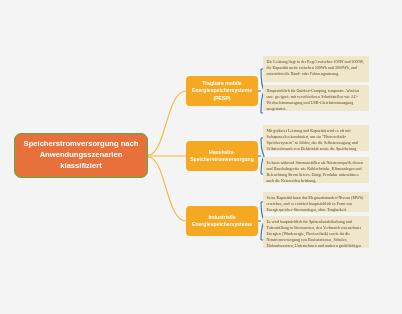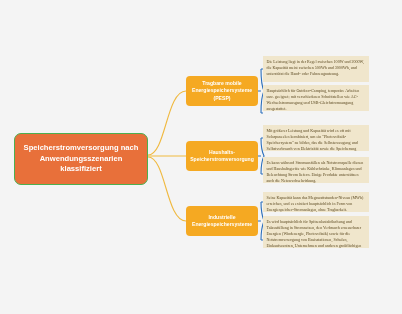--- a/index.html
+++ b/index.html
@@ -32,21 +32,21 @@
     display: flex;
     align-items: center;
     justify-content: center;
     text-align: center;
   }
   
   #root-node {
     left: 14px;
     top: 133px;
     width: 134px;
-    height: 52px;
+    height: 45px;
     background: #e8703a;
     border: 1.6px solid #4caf50;
     border-radius: 7px;
     color: #ffffff;
     font-size: 7.6px;
     font-weight: bold;
     line-height: 1.42;
     padding: 2px 5px;
   }
   

